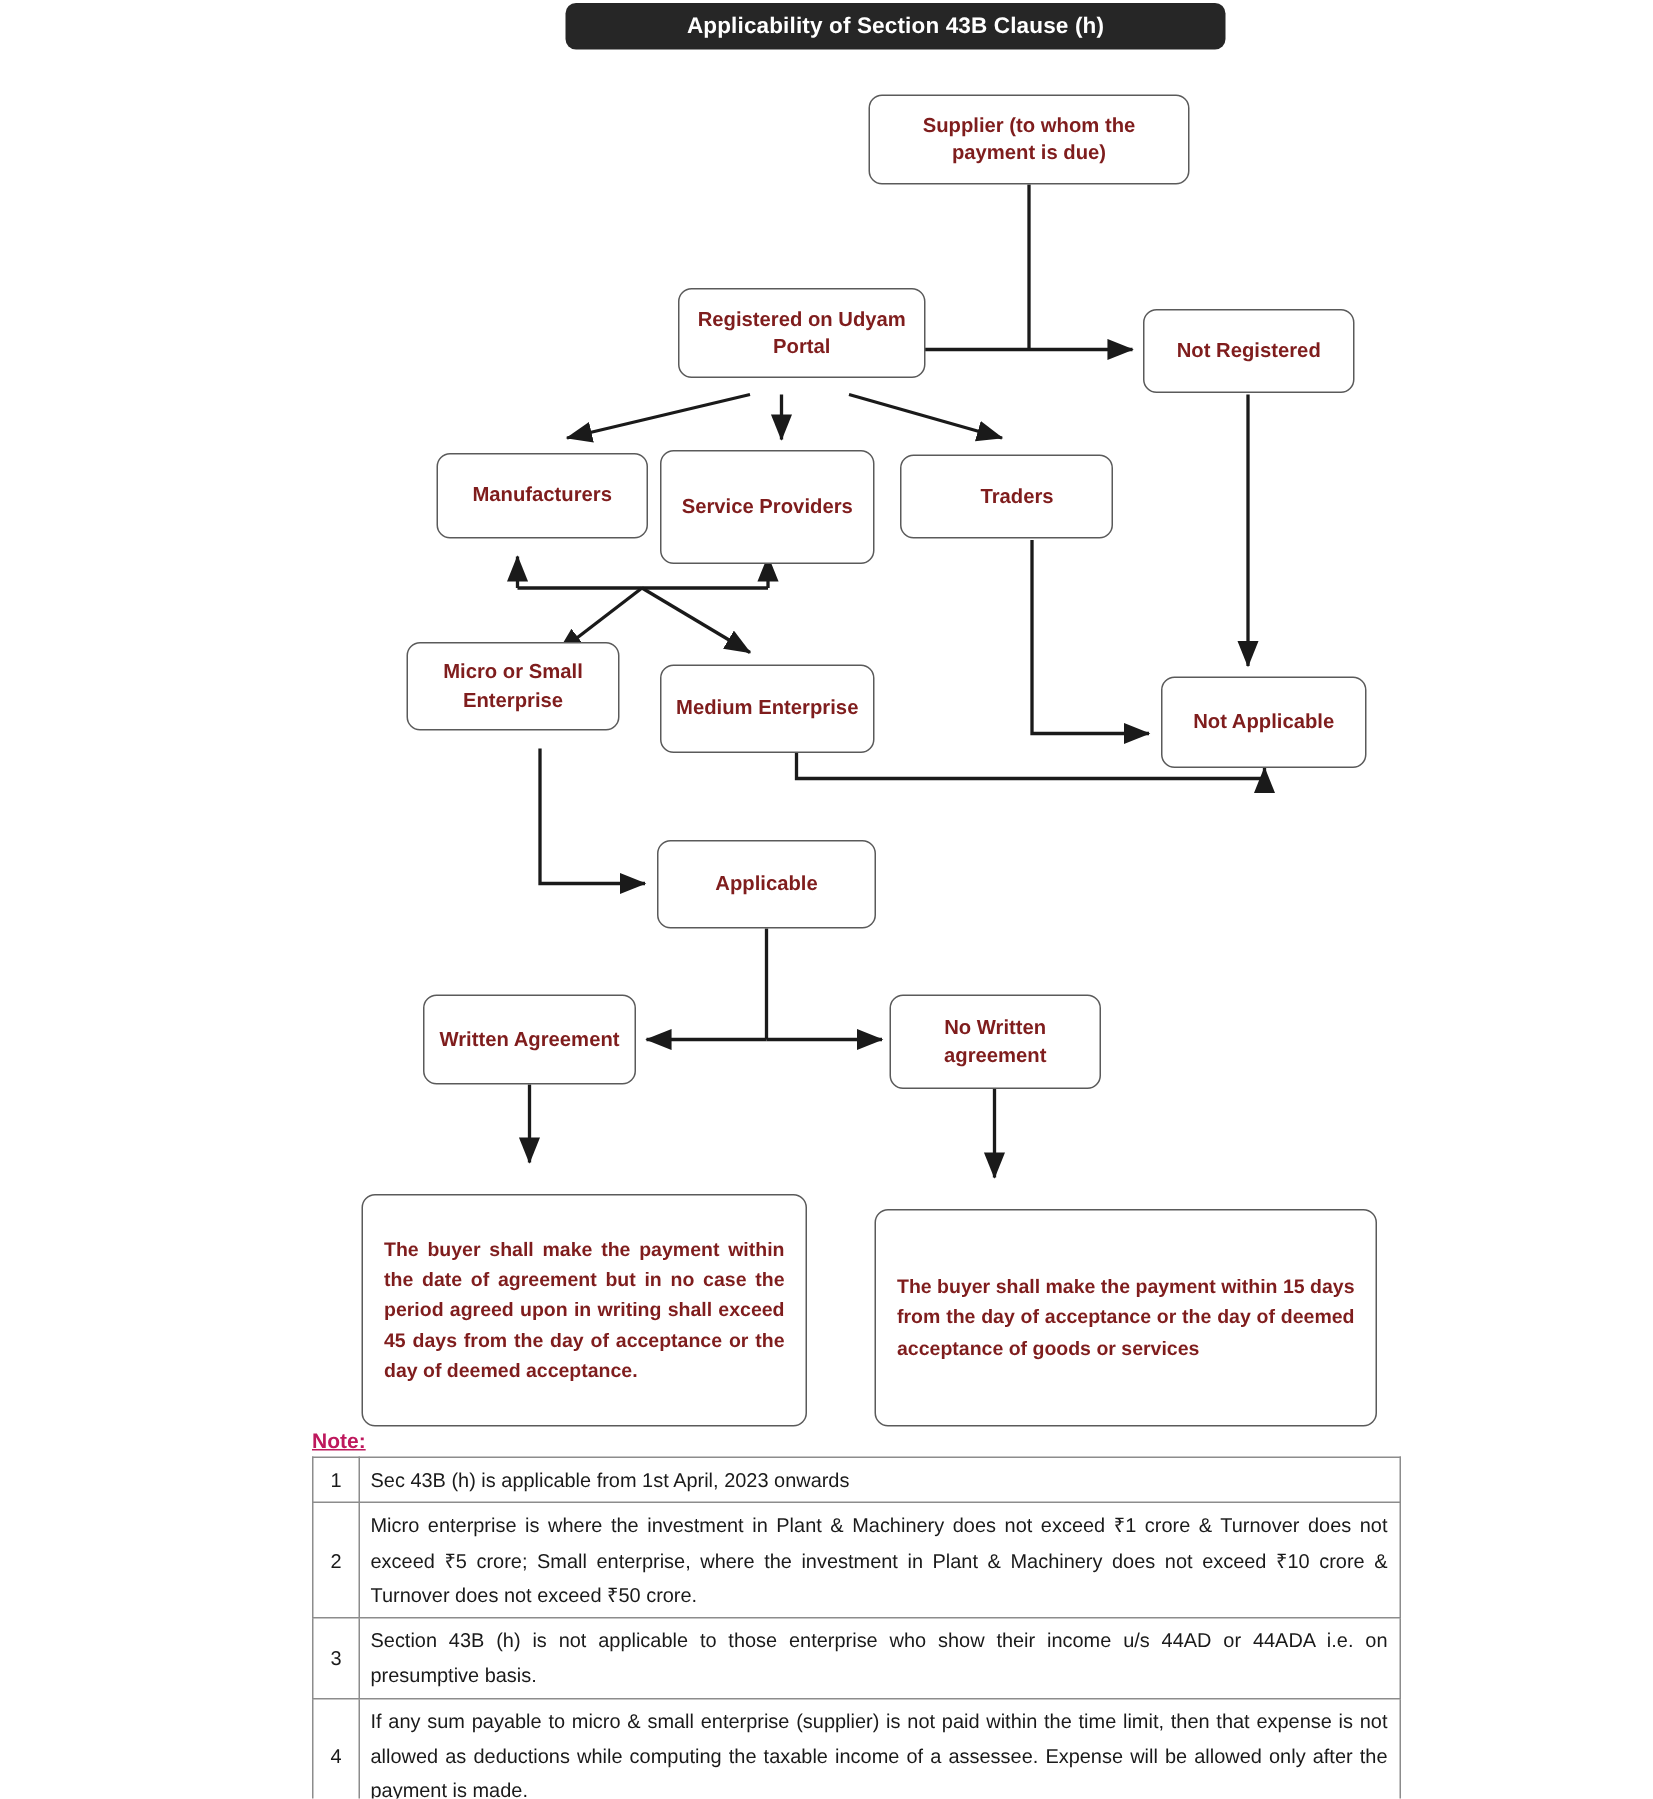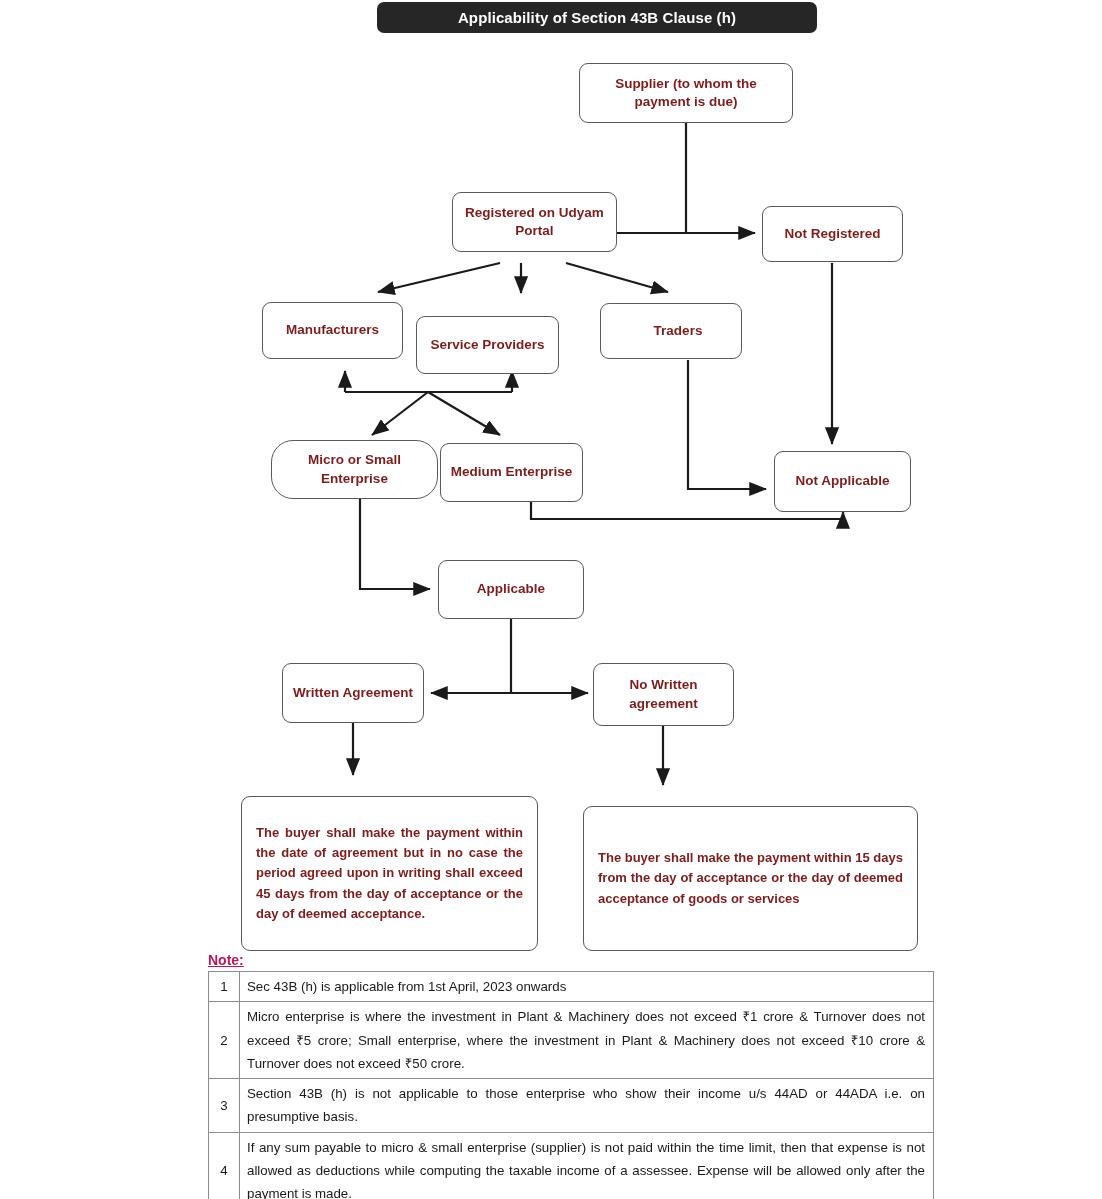--- a/index.html
+++ b/index.html
@@ -178,33 +178,33 @@
   </div>
 
   <div class="node" style="left:452px; top:192px; width:165px; height:60px;">
     <span>Registered on Udyam Portal</span>
   </div>
 
   <div class="node" style="left:762px; top:206px; width:141px; height:56px;">
     <span>Not Registered</span>
   </div>
 
-  <div class="node" style="left:262px; top:302px; width:141px; height:57px;">
+  <div class="node" style="left:291px; top:302px; width:141px; height:57px;">
     <span>Manufacturers</span>
   </div>
 
-  <div class="node" style="left:416px; top:300px; width:143px; height:58px;margin-top:16px;">
+  <div class="node" style="left:440px; top:300px; width:143px; height:76px;">
     <span>Service Providers</span>
   </div>
 
   <div class="node" style="left:600px; top:303px; width:142px; height:56px;padding-left:20px;">
     <span>Traders</span>
   </div>
 
-  <div class="node" style="left:271px; top:440px; width:167px; height:59px;border-radius:22px;">
+  <div class="node" style="left:271px; top:428px; width:142px; height:59px;">
     <span>Micro or Small Enterprise</span>
   </div>
 
   <div class="node" style="left:440px; top:443px; width:143px; height:59px;">
     <span>Medium Enterprise</span>
   </div>
 
   <div class="node" style="left:774px; top:451px; width:137px; height:61px;">
     <span>Not Applicable</span>
   </div>

